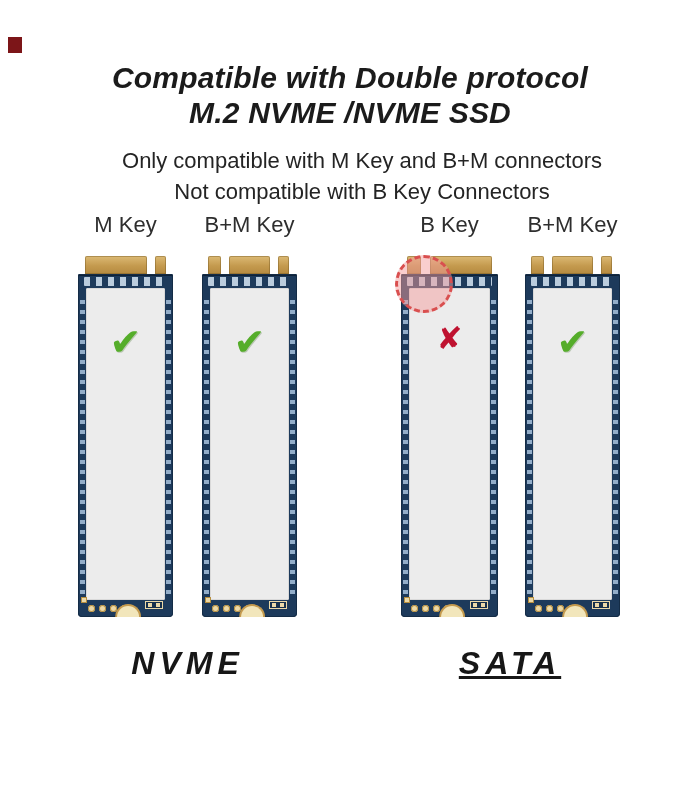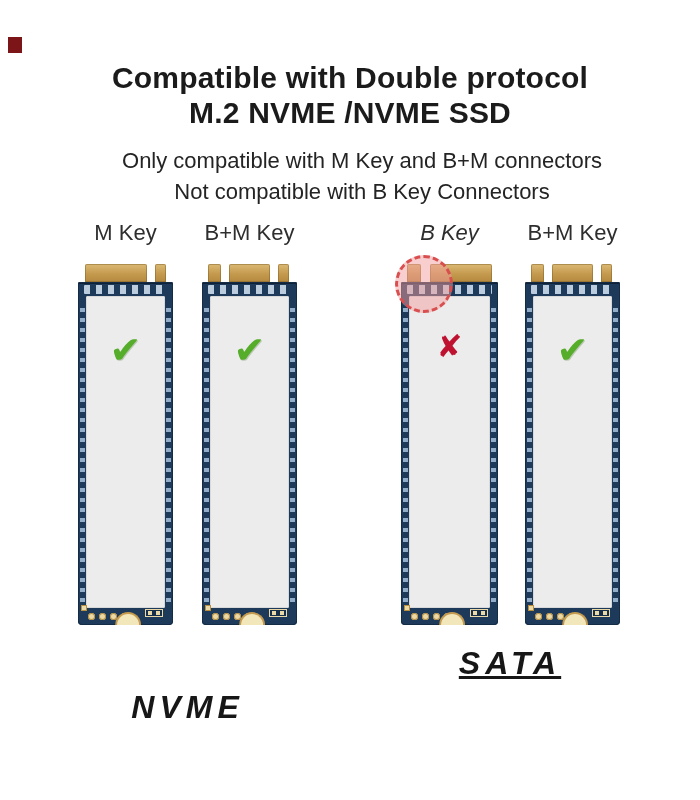--- a/index.html
+++ b/index.html
@@ -2,28 +2,28 @@
 <html><head>
 <meta charset="utf-8">
 <style>
   html,body{margin:0;padding:0;}
   body{width:700px;height:800px;background:#ffffff;font-family:"Liberation Sans",sans-serif;}
   #canvas{position:relative;width:700px;height:800px;background:#ffffff;overflow:hidden;}
 
   .corner-square{position:absolute;left:8px;top:37px;width:14px;height:16px;background:#7c1518;}
 
   .title{position:absolute;left:0;top:60px;width:700px;text-align:center;
-         font-size:30px;font-weight:bold;line-height:35px;color:#1b1b1b;letter-spacing:0.2px;}
+         font-size:30px;font-weight:bold;line-height:35px;color:#1b1b1b;letter-spacing:0.2px;font-style:italic;}
   .subtitle{position:absolute;left:0;top:145px;width:700px;text-align:center;
          font-size:22px;line-height:31px;color:#242424;padding-left:12px;}
 
-  .ssd-col{position:absolute;top:220px;width:95px;}
+  .ssd-col{position:absolute;top:212px;width:95px;}
   .col-1{left:78px;}
   .col-2{left:202px;}
-  .col-3{left:401px;width:97px;font-style:italic;}
+  .col-3{left:401px;width:97px;}
   .col-4{left:525px;}
 
   .key-label{width:100%;text-align:center;font-size:22px;color:#2e2e2e;height:30px;white-space:nowrap;}
 
   .ssd-card{position:relative;margin-top:14px;width:100%;height:361px;}
 
   
   .connector{position:relative;width:100%;height:18px;}
   .seg{position:absolute;top:0;height:100%;
        background:linear-gradient(180deg,#dcba75 0%,#c49a4e 55%,#b58a40 100%);
@@ -69,21 +69,21 @@
        box-shadow:inset 0 0 0 1px #ecd9a8;right:10px;}
   .pad-rect:after{content:"";position:absolute;left:3px;top:2px;width:4px;height:4px;background:#ecd9a8;}
   .pad-rect:before{content:"";position:absolute;right:3px;top:2px;width:4px;height:4px;background:#ecd9a8;}
 
   
   .highlight-circle{position:absolute;left:395px;top:255px;width:52px;height:52px;
        border:3px dashed #d94f4f;border-radius:50%;background:rgba(243,158,158,.5);z-index:5;}
 
   .group-label{position:absolute;top:645px;font-size:32px;font-weight:bold;font-style:italic;
        letter-spacing:5px;color:#171717;text-align:center;white-space:nowrap;}
-  .group-nvme{left:78px;width:219px;margin-top:44px;}
+  .group-nvme{left:78px;width:219px;}
   .group-sata{left:400px;width:220px;text-decoration:underline;}
 </style>
 </head>
 <body>
 
 <div id="canvas">
 
   <div class="corner-square"></div>
 
   <div class="title">

